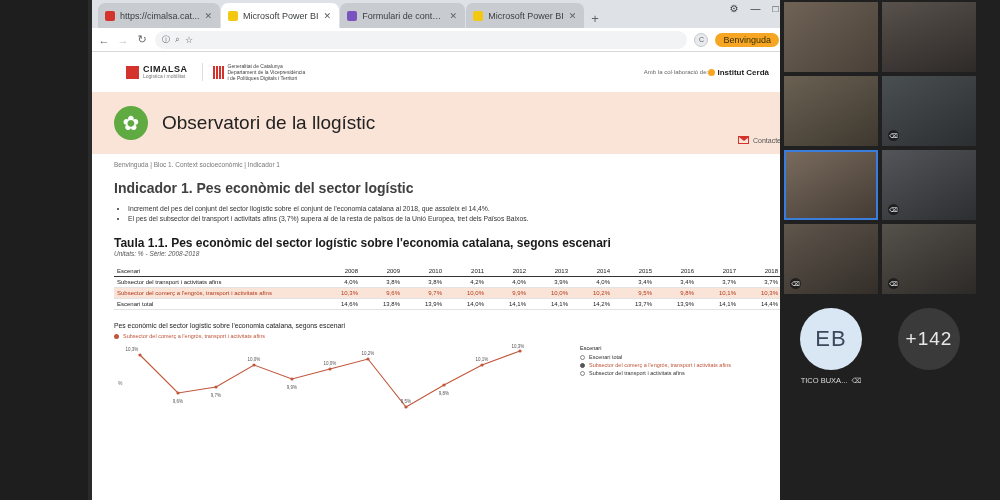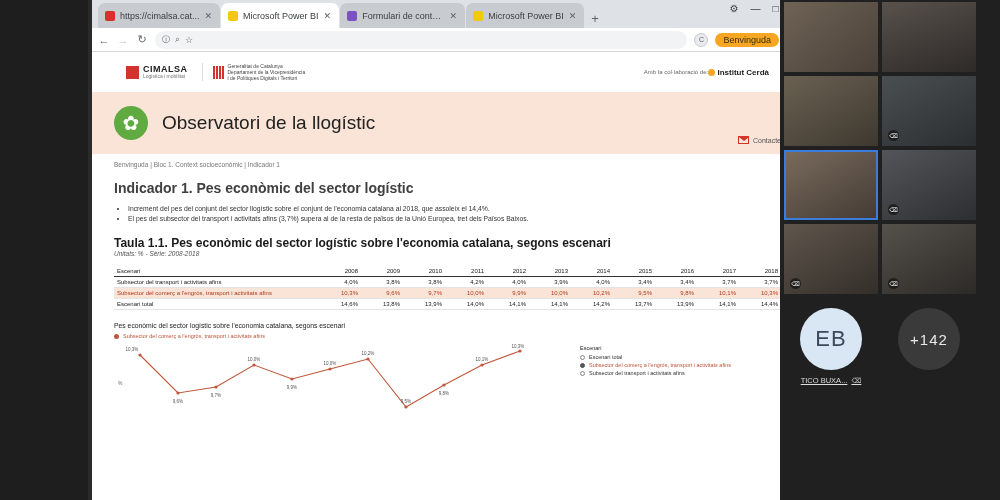--- a/index.html
+++ b/index.html
@@ -278,21 +278,20 @@
   .circle {
     border-radius: 50%;
     display: flex; align-items: center; justify-content: center;
     color: #fff; font-size: 22px; letter-spacing: 1px;
   }
   .namerow {
     margin-top: 6px;
     font-size: 7.5px; color: #ddd;
     display: flex; align-items: center; gap: 4px;
     white-space: nowrap;
-    text-decoration: underline;
   }
   .saga {
     position: absolute;
     left: 60px; top: 440px;
     width: 80px; height: 48px;
     background: #fff;
     border-radius: 4px;
     display: flex; align-items: center; justify-content: center;
     flex-direction: column;
   }
@@ -553,17 +552,17 @@
 
     <div class="avatar-tile" style="left:10px; top:308px; width:82px;">
       <div class="circle" style="width:62px;height:62px;background:#d9e7f5;color:#3a4a5a;">EB</div>
       <div class="namerow">
         <span>TICO BUXA...</span>
         <span style="font-size:7px;color:#ccc;">⌫</span>
       </div>
     </div>
 
     <div class="avatar-tile" style="left:108px; top:308px; width:82px;">
-      <div class="circle" style="width:62px;height:62px;background:#3a3a3a;color:#e8e8e8;font-size:15px;">+142</div>
+      <div class="circle" style="width:62px;height:62px;background:#3a3a3a;color:#e8e8e8;font-size:19px;">+142</div>
     </div>
 
   </div>
 </div>
 
 </body></html>

